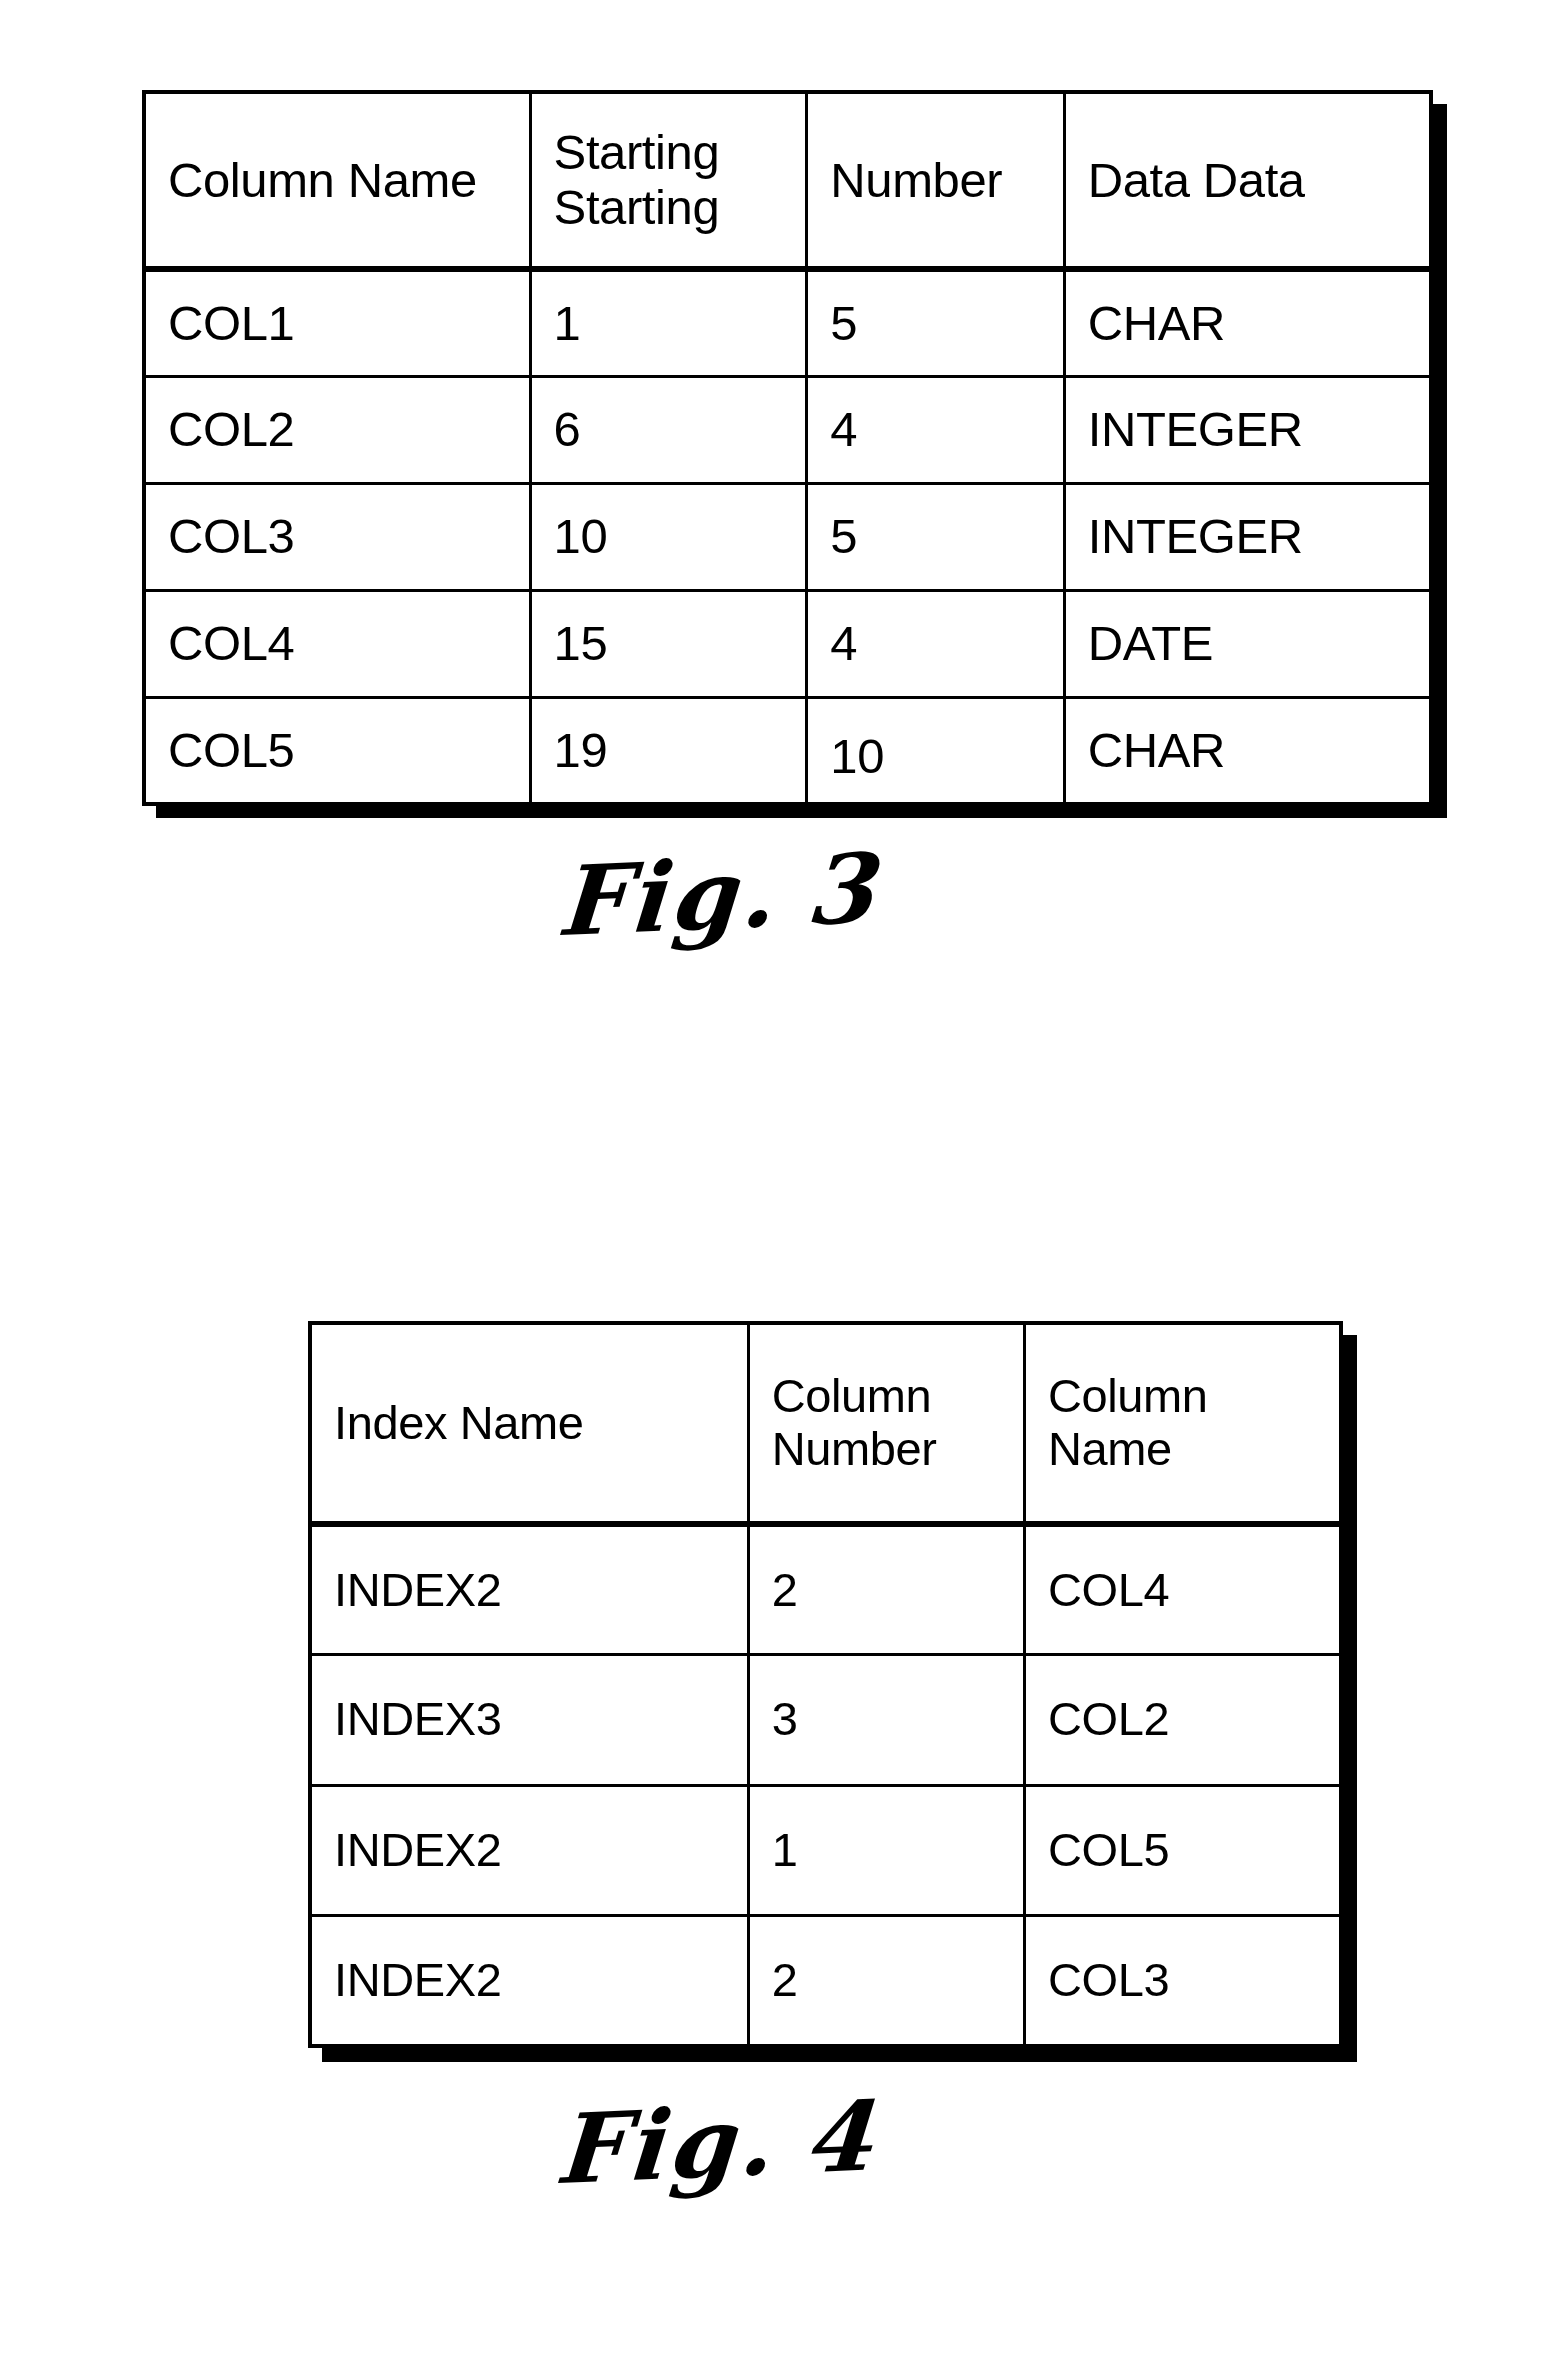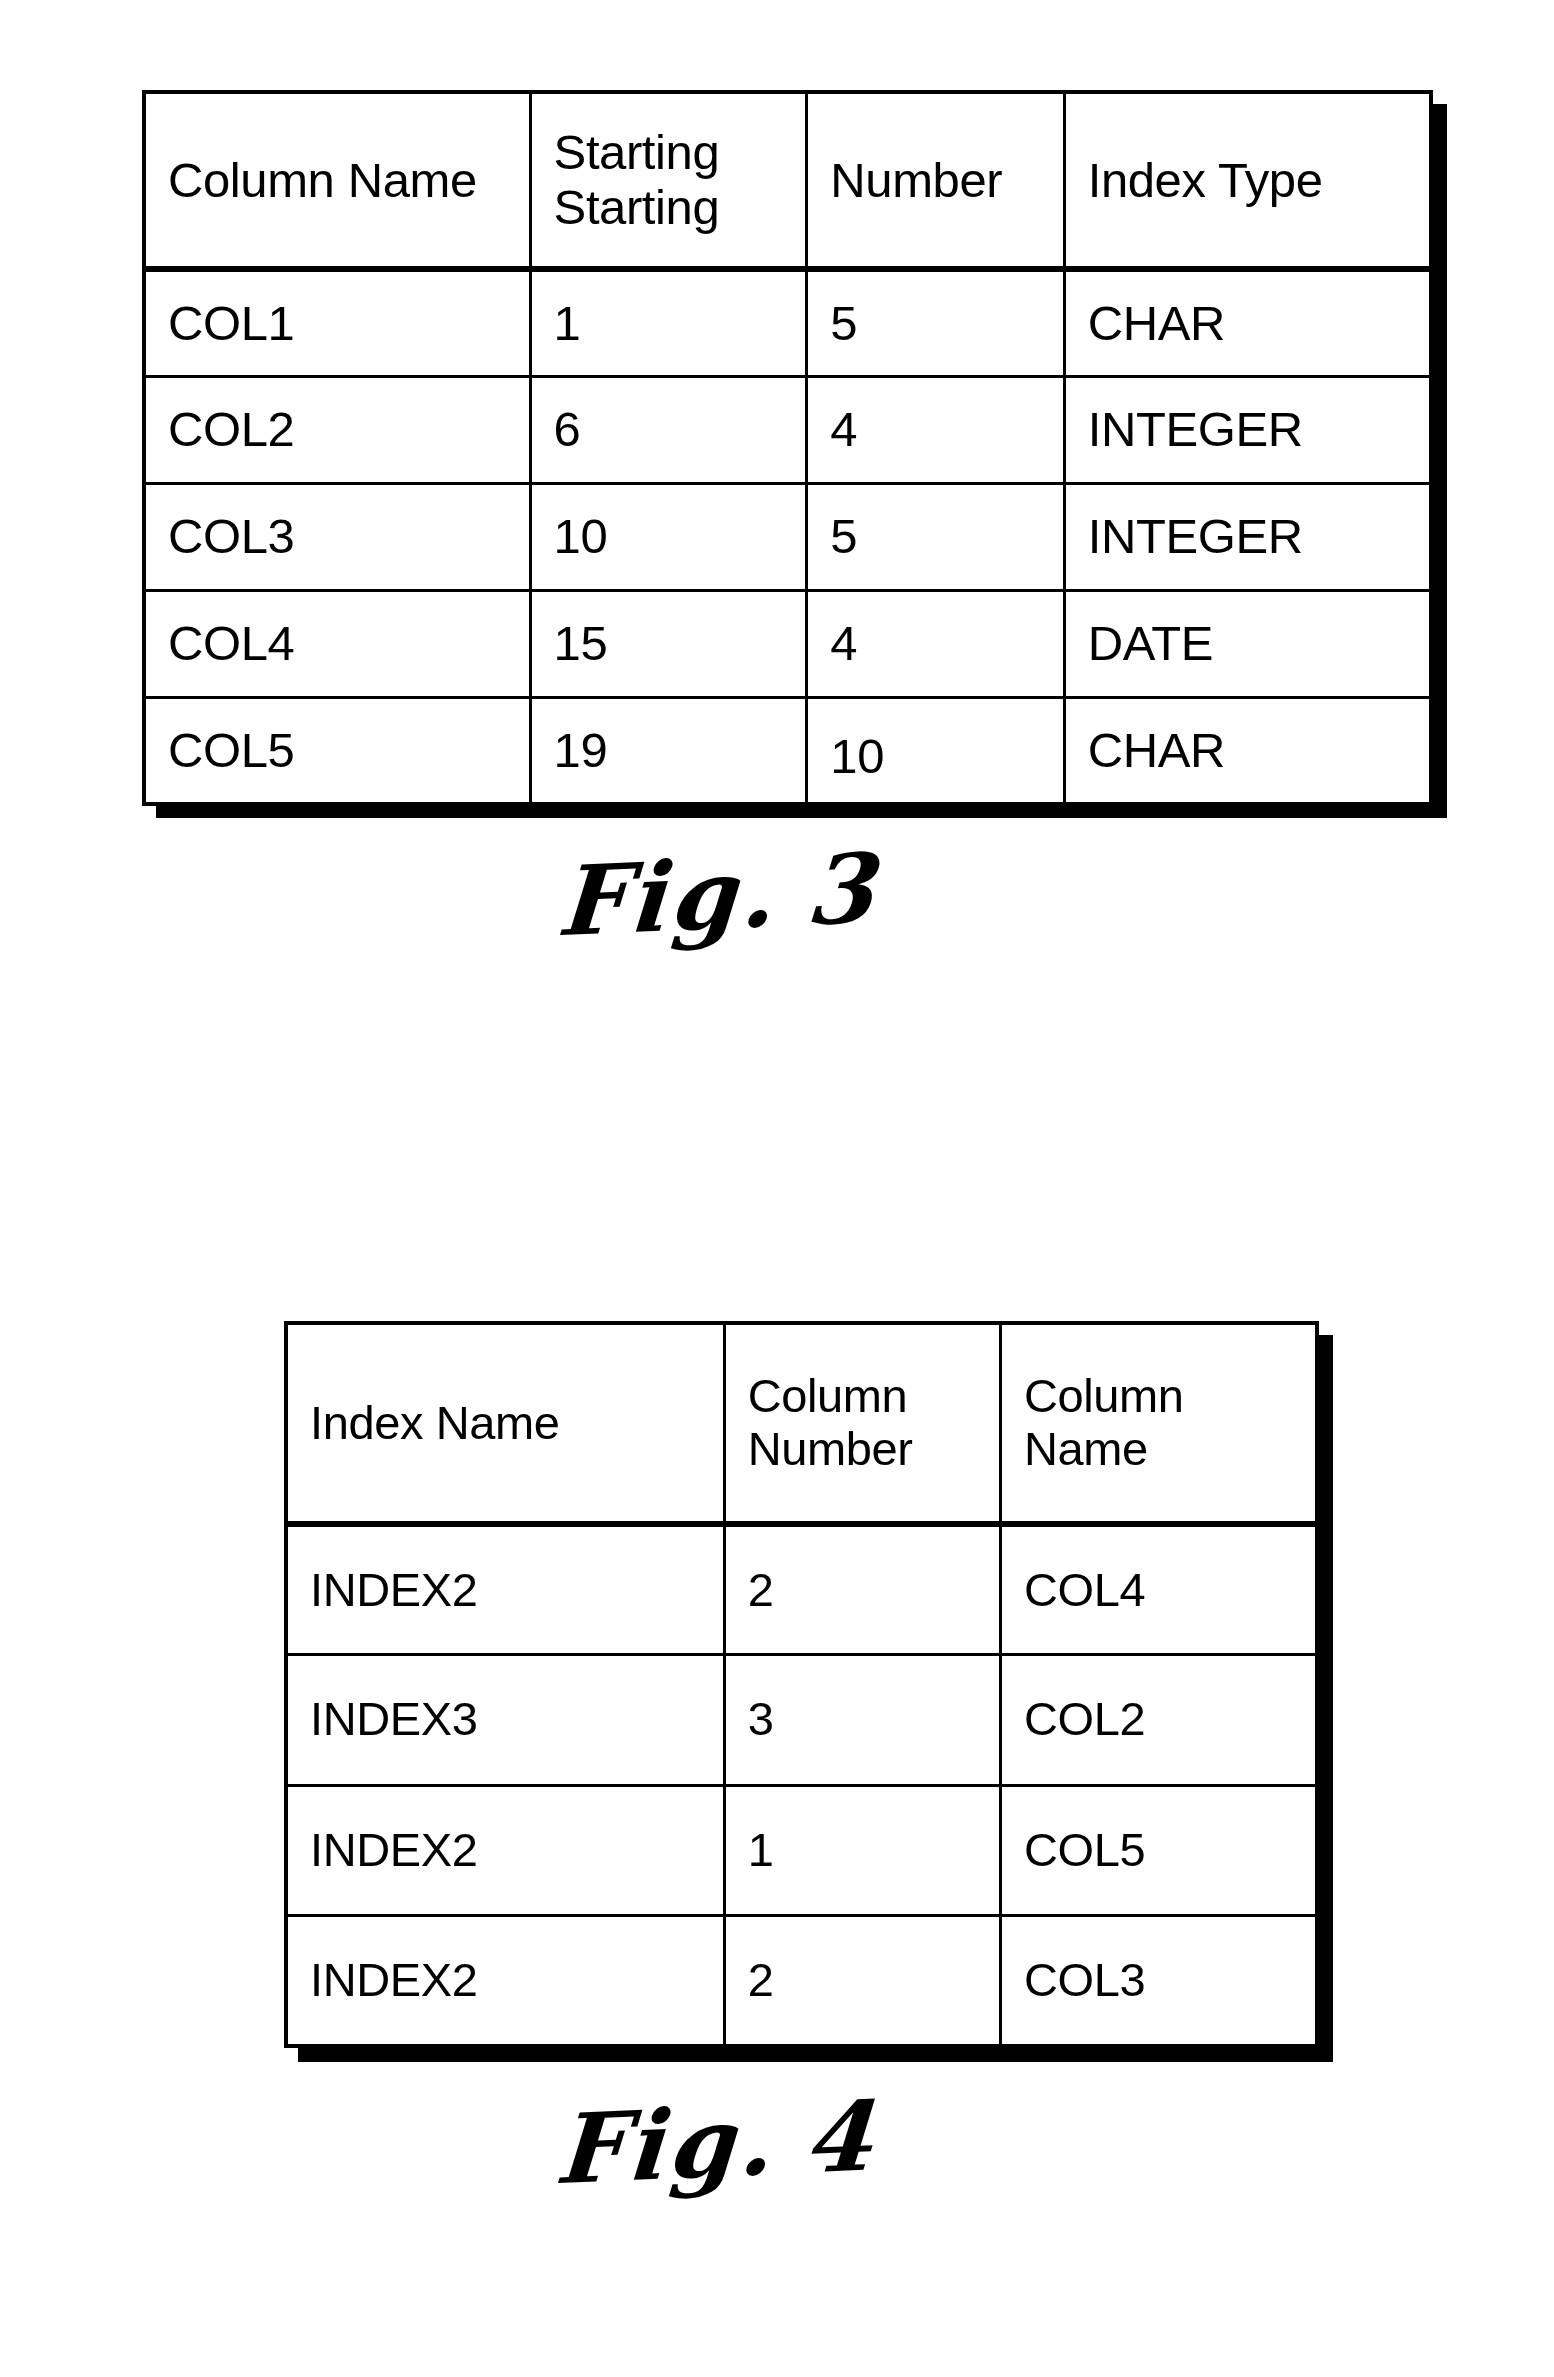--- a/index.html
+++ b/index.html
@@ -84,21 +84,21 @@
   #fig3-table thead th   { height: 172px; }
   #fig3-table tbody tr   { height: 107px; }
   
   #fig3-table tbody tr:last-child td.lower-cell {
     vertical-align: middle;
     padding-top: 12px;
   }
 
   
   #fig4-table-wrap {
-    left: 284px;
+    left: 308px;
     top: 1321px;
     width: 1035px;
     height: 727px;
   }
   #fig4-table-wrap .patent-table-shadow {
     left: 13.7px;
     top: 13.7px;
     width: 1035px;
     height: 727px;
   }
@@ -147,21 +147,21 @@
         <col class="c-name">
           <col class="c-start">
           <col class="c-length">
           <col class="c-type">
       </colgroup>
       <thead>
         <tr>
           <th>Column Name</th>
           <th>Starting Starting</th>
           <th>Number</th>
-          <th>Index Type</th>
+          <th>Data Data</th>
         </tr>
       </thead>
       <tbody>
         <tr>
           <td>COL1</td>
           <td>1</td>
           <td>5</td>
           <td>CHAR</td>
         </tr>
         <tr>

